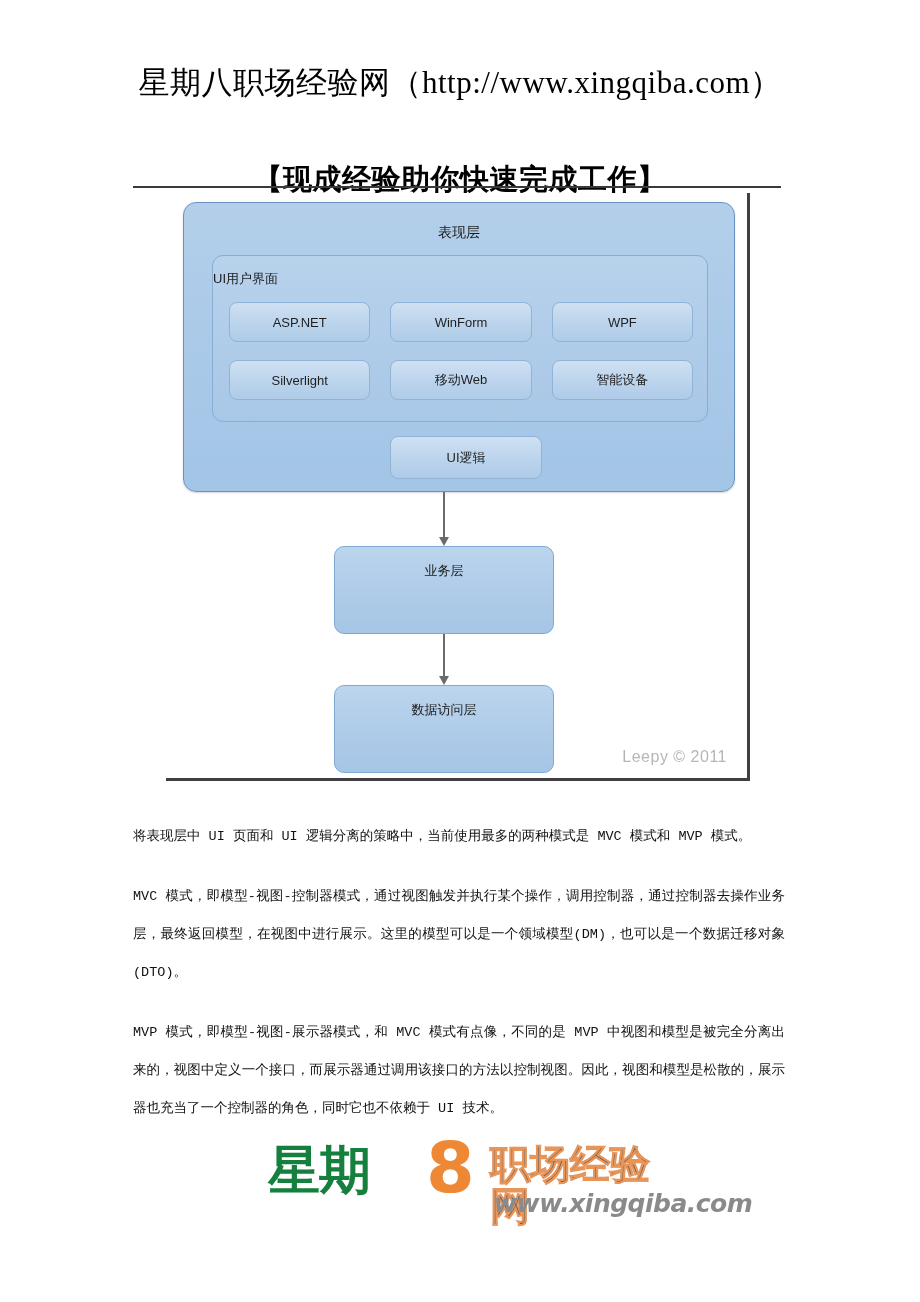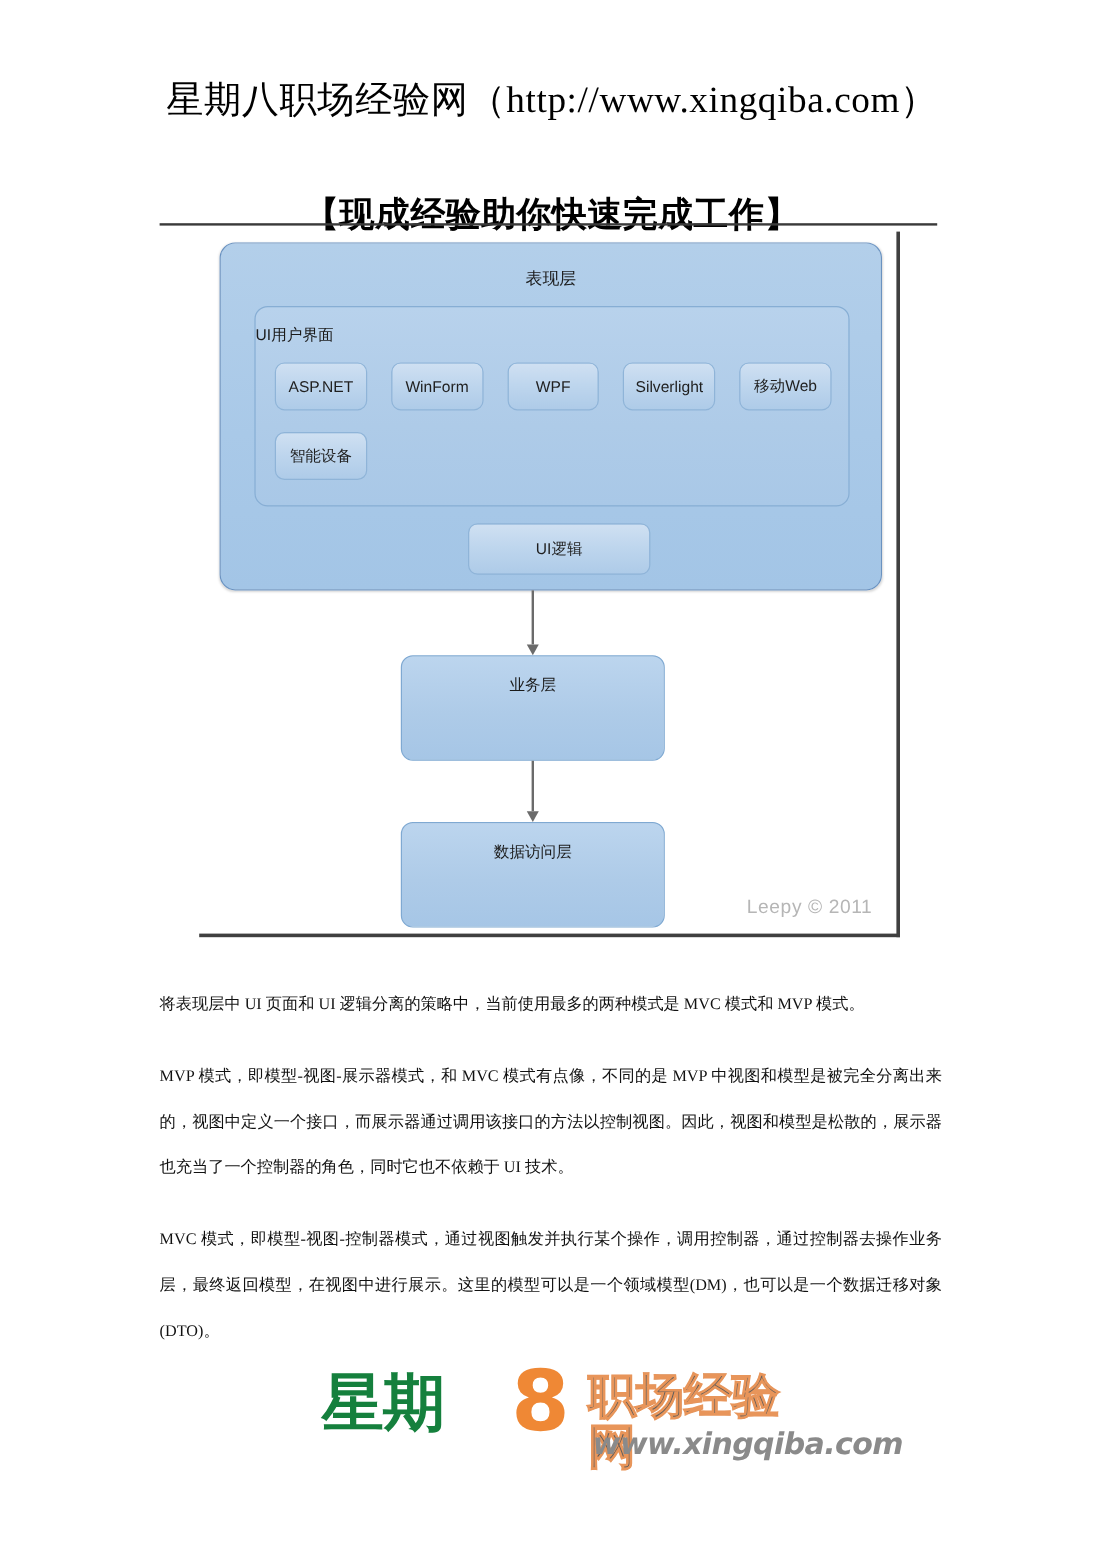--- a/index.html
+++ b/index.html
@@ -104,21 +104,21 @@
     font-family: "Liberation Sans", "DejaVu Sans", sans-serif;
     font-size: 13px;
     color: #1a1a1a;
   }
 
   .tech-grid {
     position: absolute;
     left: 16px; top: 46px;
     width: 464px;
     display: grid;
-    grid-template-columns: repeat(5, 1fr);
+    grid-template-columns: repeat(3, 1fr);
     grid-gap: 18px 20px;
   }
   .tech-box {
     height: 40px;
     background: linear-gradient(180deg, #cfe0f2 0%, #bdd5ed 50%, #aecbe8 100%);
     border: 1px solid #8fb4d8;
     border-radius: 8px;
     display: flex;
     align-items: center;
     justify-content: center;
@@ -188,21 +188,21 @@
     letter-spacing: 0.5px;
   }
 
   
   .body-text {
     position: absolute;
     left: 133px; top: 818px;
     width: 652px;
   }
   .para {
-    font-family: Liberation Serif, serif;
+    font-family: Liberation Mono, monospace;
     font-size: 13.5px;
     line-height: 38px;
     text-align: justify;
     text-justify: inter-ideograph;
     color: #111111;
     margin: 0 0 22px 0;
   }
 
   
   .footer-logo {
@@ -292,22 +292,22 @@
       <div class="layer-box layer-data">
         <div class="layer-title">数据访问层</div>
       </div>
 
       <div class="watermark">Leepy © 2011</div>
     </div>
   </div>
 
   <div class="body-text">
     <p class="para">将表现层中 UI 页面和 UI 逻辑分离的策略中，当前使用最多的两种模式是 MVC 模式和 MVP 模式。</p>
+    <p class="para">MVC 模式，即模型-视图-控制器模式，通过视图触发并执行某个操作，调用控制器，通过控制器去操作业务层，最终返回模型，在视图中进行展示。这里的模型可以是一个领域模型(DM)，也可以是一个数据迁移对象(DTO)。</p>
     <p class="para">MVP 模式，即模型-视图-展示器模式，和 MVC 模式有点像，不同的是 MVP 中视图和模型是被完全分离出来的，视图中定义一个接口，而展示器通过调用该接口的方法以控制视图。因此，视图和模型是松散的，展示器也充当了一个控制器的角色，同时它也不依赖于 UI 技术。</p>
-    <p class="para">MVC 模式，即模型-视图-控制器模式，通过视图触发并执行某个操作，调用控制器，通过控制器去操作业务层，最终返回模型，在视图中进行展示。这里的模型可以是一个领域模型(DM)，也可以是一个数据迁移对象(DTO)。</p>
   </div>
 
   <div class="footer-logo">
     <div class="logo-word-cn">星期</div>
     <div class="logo-eight">8</div>
     <div class="logo-sub-cn">职场经验网</div>
     <div class="logo-url">www.xingqiba.com</div>
   </div>
 
 </div>

